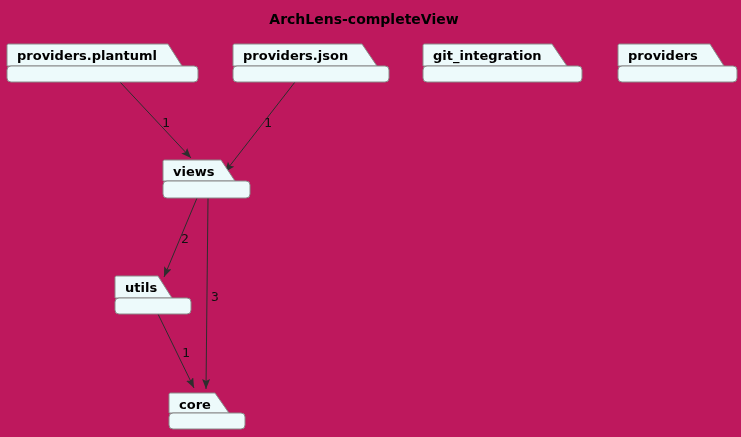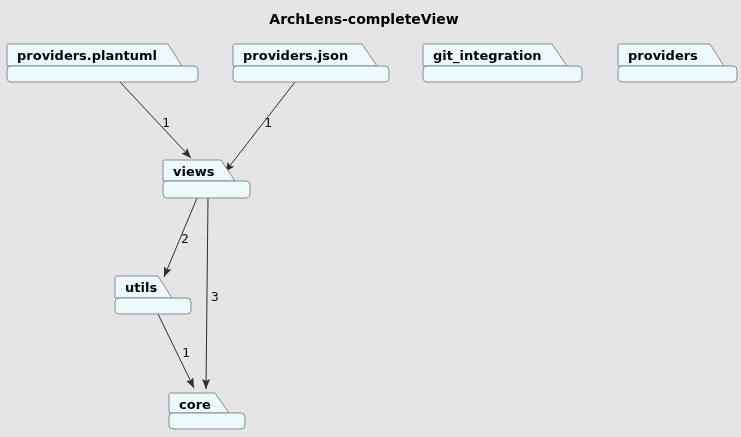--- a/index.html
+++ b/index.html
@@ -5,21 +5,21 @@
   html, body {
     margin: 0;
     padding: 0;
     background: #f7f8fc;
     font-family: "DejaVu Sans", sans-serif;
   }
   .canvas {
     position: relative;
     width: 741px;
     height: 437px;
-    background: #e5e5e5;
+    background: #be185d;
     overflow: hidden;
   }
   svg { display: block; }
   .pkg-tab, .pkg-body {
     fill: #edfafb;
     stroke: #8a8a8a;
     stroke-width: 1;
     stroke-linejoin: round;
   }
   .pkg-name {

